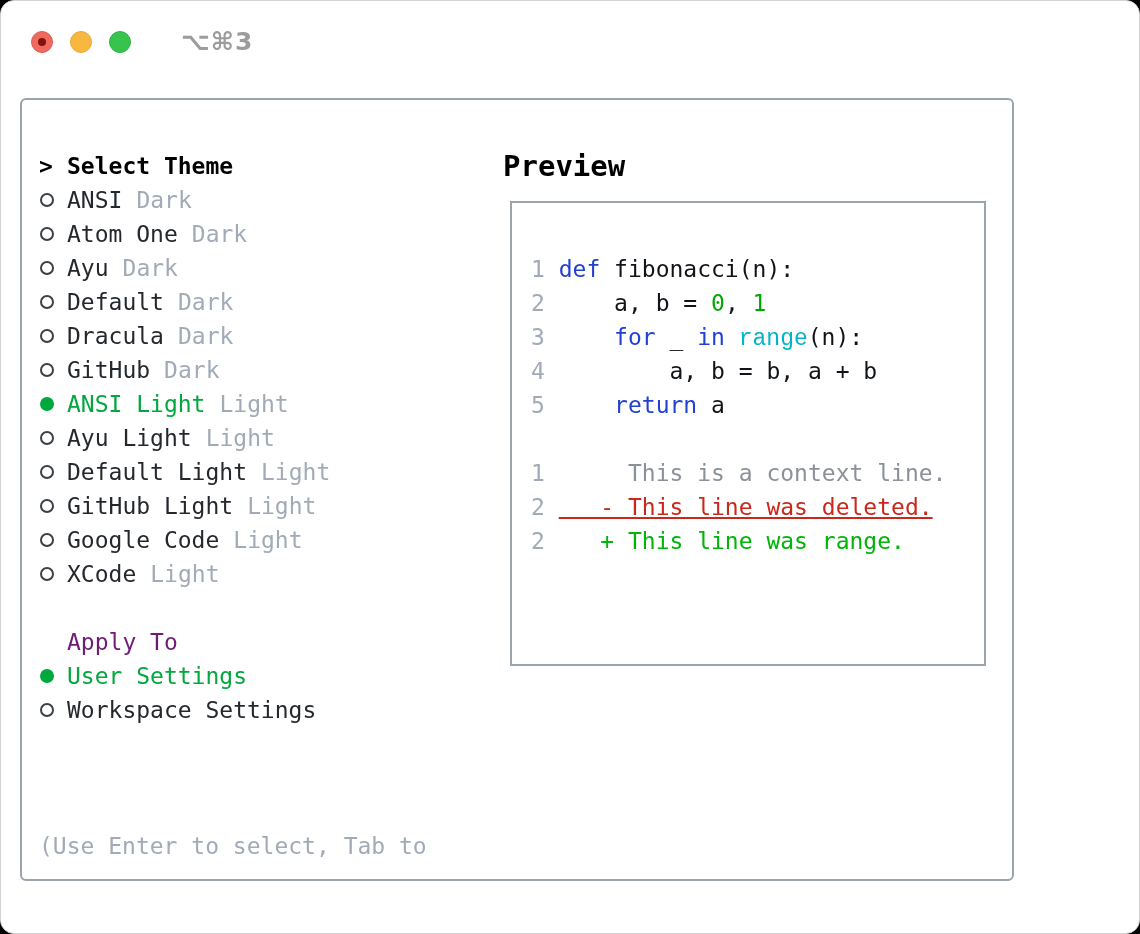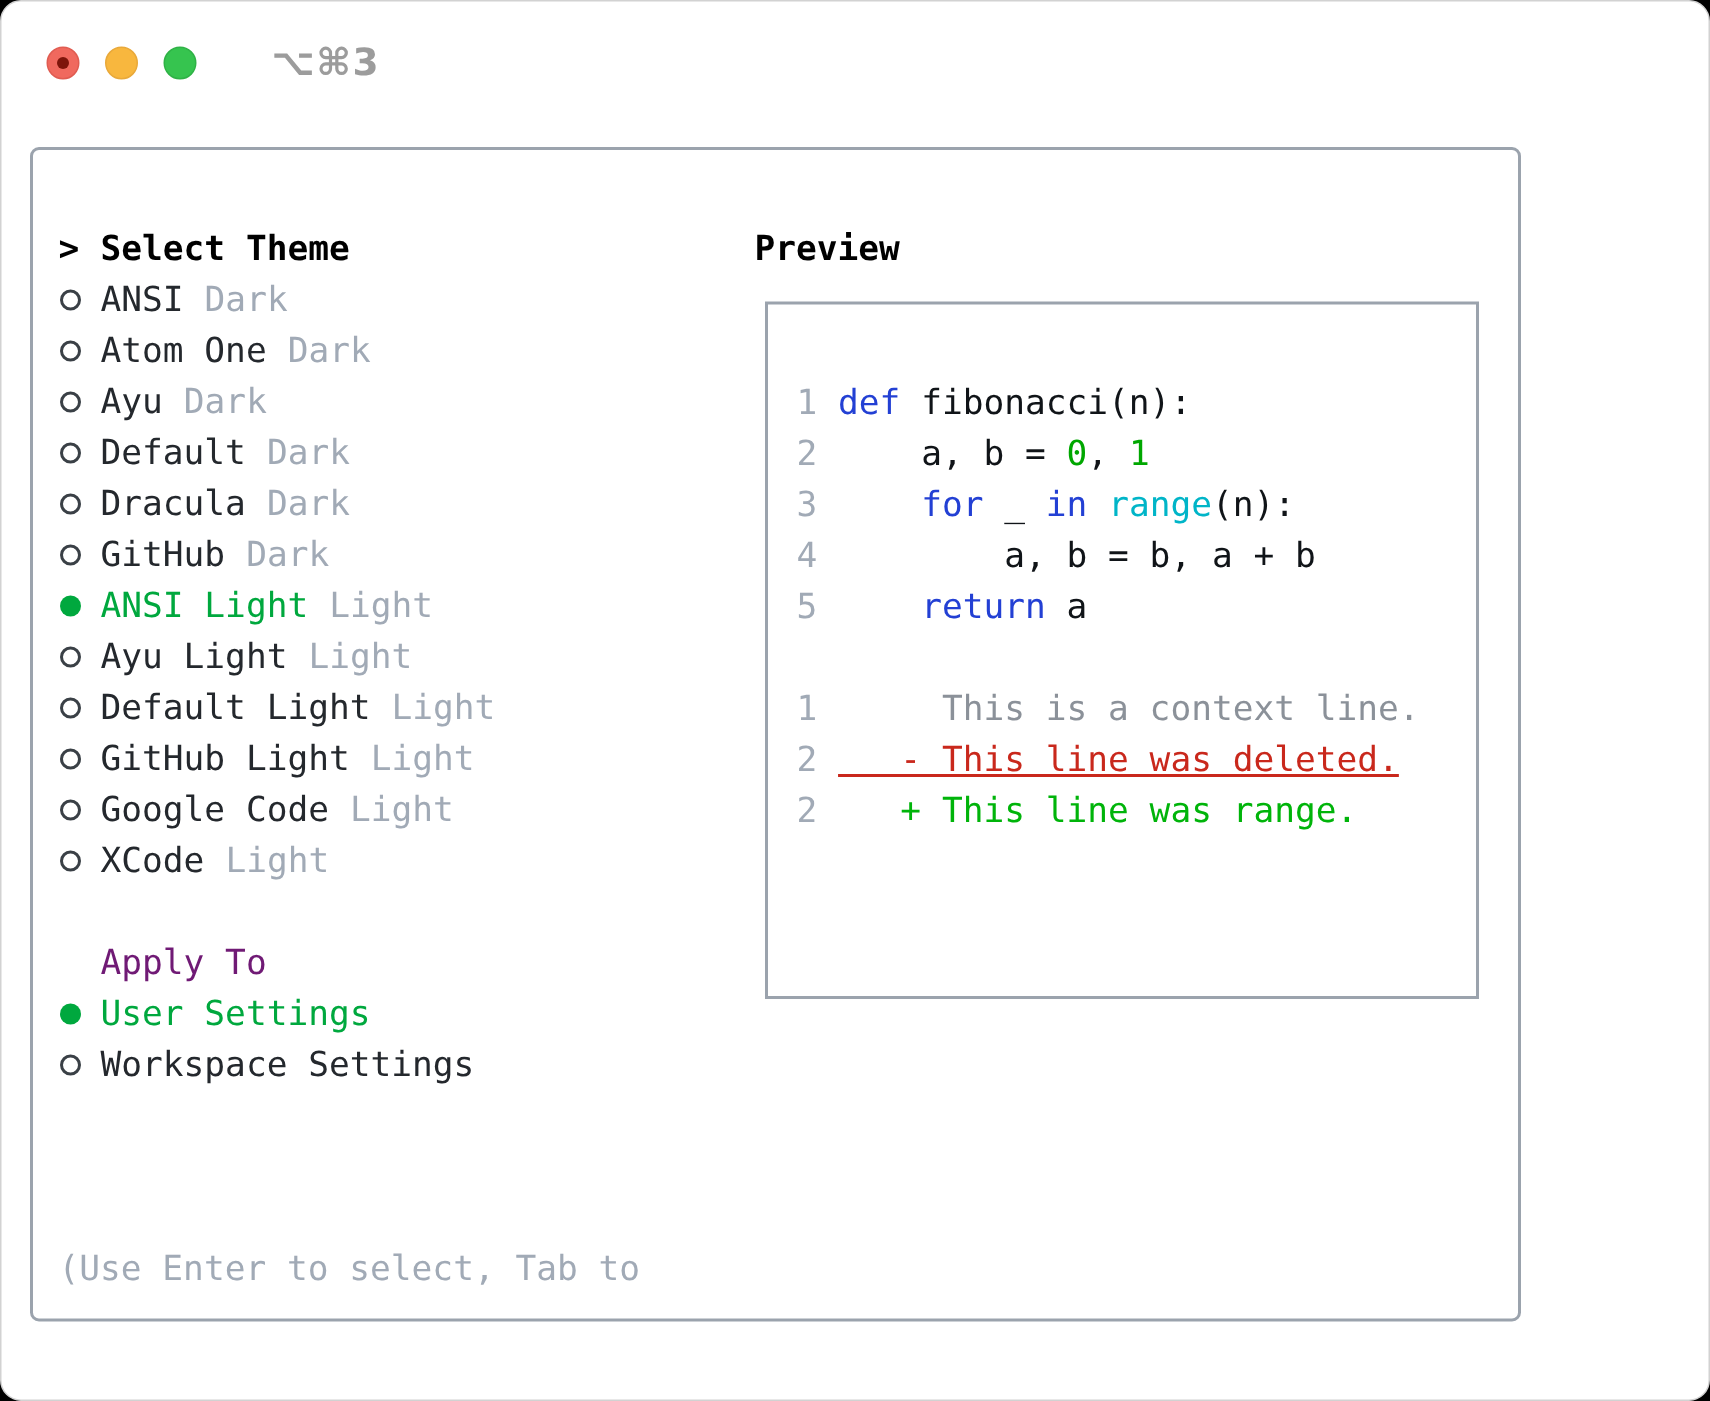--- a/index.html
+++ b/index.html
@@ -19,21 +19,21 @@
   .win-title {
     margin-left:33px; font-family:"DejaVu Sans","Liberation Sans",sans-serif;
     font-size:25px; font-weight:bold; color:#9c9c9c; letter-spacing:1px;
   }
   
   .main-box {
     position:absolute; left:19px; top:97px; width:994px; height:783px;
     box-sizing:border-box; border:2px solid var(--border_gray); border-radius:6px;
   }
   .left-col  { position:absolute; left:17px; top:49px; font-size:23px; }
-  .right-col { position:absolute; left:481px; top:49px; font-size:23px; }
+  .right-col { position:absolute; left:481px; top:49px; font-size:29px; }
   .row { display:flex; align-items:center; height:34px; }
   .icon-col { flex:0 0 28px; width:28px; display:flex; align-items:center; }
   .prefix { font-weight:bold; color:#000; }
   .hdr { font-weight:bold; color:#000; }
   .radio { width:14px; height:14px; border-radius:50%; box-sizing:border-box; border:2px solid #3a4046; margin-left:1px; }
   .radio.sel { border:none; background:var(--selection_green); }
   .name { color:#24282d; white-space:pre; }
   .name.sel { color:var(--selection_green); }
   .variant { color:var(--muted_gray); margin-left:14px; white-space:pre; }
   .apply-hdr { color:#701a75; }
@@ -44,21 +44,21 @@
   
   .preview-box {
     position:absolute; left:488px; top:101px; width:476px; height:465px;
     box-sizing:border-box; border:2px solid var(--border_gray);
     padding:49px 0 0 19px; overflow:hidden;
   }
   .code-line { height:34px; line-height:34px; font-size:23px; white-space:pre; }
   .ln  { color:var(--muted_gray); }
   .pl  { color:#101418; }
   .kw  { color:var(--keyword_blue); }
-  .fn  { color:var(--builtin_cyan); }
+  .fn  { color:var(--builtin_cyan);font-family:Liberation Mono, monospace; }
   .nu  { color:var(--number_green); }
   .ctx { color:var(--context_gray); }
   .del { color:var(--deleted_red);text-decoration:underline; }
   .add { color:var(--added_green); }
 </style>
 </head>
 <body>
 
 <div class="window">
 

